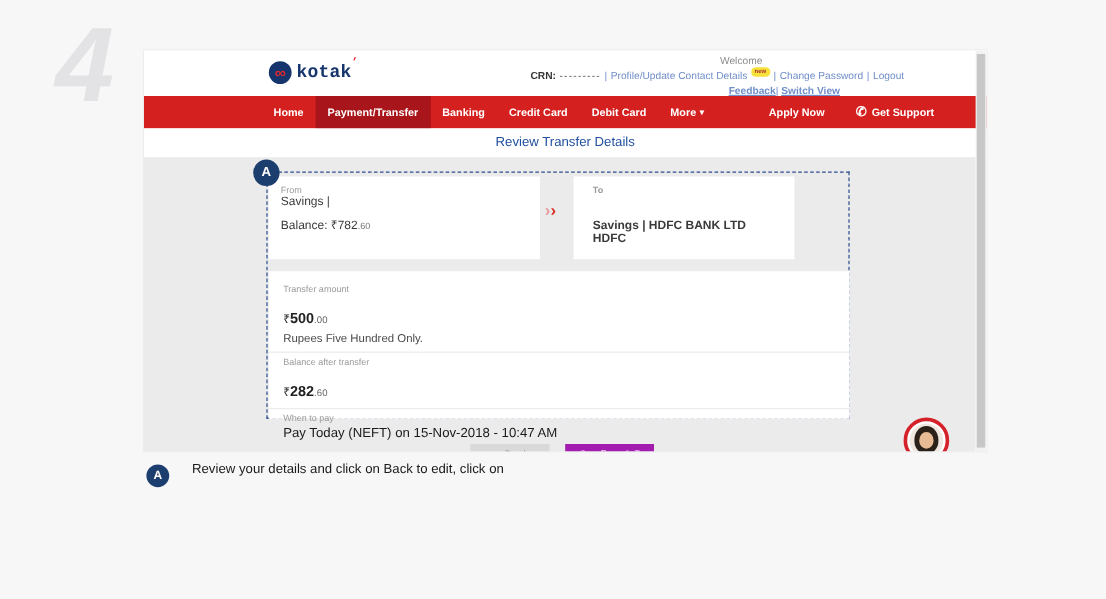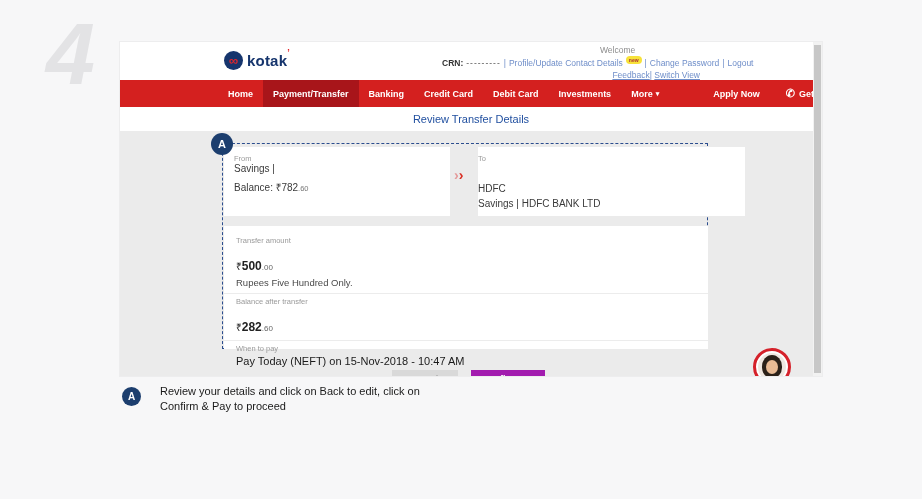--- a/index.html
+++ b/index.html
@@ -21,29 +21,29 @@
     background:#ffffff; overflow:hidden; box-shadow:0 0 0 1px rgba(0,0,0,0.04);
   }
   
   .shot-header { position:absolute; left:0; top:0; width:702px; height:38px; background:#fff; }
   .logo { position:absolute; left:104px; top:9px; display:flex; align-items:center; gap:4px; }
   .logo-circle {
     width:19px; height:19px; border-radius:50%; background:#16356d;
     color:#e3262c; font-size:13px; font-weight:bold;
     display:flex; align-items:center; justify-content:center;
   }
-  .logo-text { font-size:15px; font-weight:bold; color:#16356d; letter-spacing:.2px; }
+  .logo-text { font-size:15px; font-weight:bold; color:#16356d; letter-spacing:.2px;font-family:Liberation Mono, monospace; }
   .logo-mark { color:#e3262c; font-size:9px; vertical-align:top; position:relative; top:-5px; }
   .hdr-right { position:absolute; left:322px; top:3px; width:268px; font-size:8.5px; color:#444; }
   .hdr-row1 { padding-left:158px; color:#8d8d8d; height:11px; }
   .hdr-row2 { display:flex; align-items:center; gap:3px; height:13px; white-space:nowrap; }
   .crn-label { font-weight:bold; color:#333; }
   .crn-value { color:#555; letter-spacing:1px; }
   .hlink { color:#6f8ec9; text-decoration:none; cursor:pointer; }
-  .hlink.u { text-decoration:underline; }
+  .hlink.u { text-decoration:underline;font-weight:bold; }
   .sep { color:#6f8ec9; }
   .new-badge {
     background:#f7e23a; color:#a33; font-size:5px; font-weight:bold;
     border-radius:6px; padding:1px 3px; position:relative; top:-3px;
   }
   .hdr-row3 { text-align:right; padding-right:10px; height:12px; margin-top:1px; }
   
   .nav {
     position:absolute; left:0; top:38px; width:702px; height:27px;
     background:#d4201f; display:flex; align-items:stretch; padding-left:98px;
@@ -70,21 +70,21 @@
     position:absolute; left:102px; top:101px; width:486px; height:206px;
     border:1px dashed #2b4d8e;
   }
   .marker-badge {
     position:absolute; left:91px; top:91px; width:22px; height:22px; border-radius:50%;
     background:#1c3e6e; color:#fff; font-size:11px; font-weight:bold;
     text-align:center; line-height:22px; z-index:5;
   }
   .panel { position:absolute; background:#fff; }
   .panel-from { left:104px; top:105px; width:226px; height:69px; padding:7px 10px; }
-  .panel-to   { left:358px; top:105px; width:267px; height:69px; padding:7px 0; }
+  .panel-to   { left:358px; top:105px; width:184px; height:69px; padding:7px 16px;font-weight:bold; }
   .fld-label { font-size:7.5px; color:#9a9a9a; }
   .fld-text  { font-size:10px; color:#3a3a3a; }
   .panel-from .fld-label { margin-bottom:0; }
   .panel-from .acct { margin-bottom:6px; }
   .panel-to .fld-label { margin-bottom:20px; }
   .panel-to .bank { margin-bottom:4px; }
   .dec-small { font-size:7.5px; color:#777; }
   .arrow-wrap { position:absolute; left:334px; top:126px; font-size:14px; font-weight:bold; line-height:14px; }
   .arrow-light { color:#e49a9a; }
   .arrow-dark { color:#d93025; }
@@ -154,21 +154,20 @@
         </div>
       </div>
     </div>
 
     <div class="nav">
       <div class="nav-item">Home</div>
       <div class="nav-item active">Payment/Transfer</div>
       <div class="nav-item">Banking</div>
       <div class="nav-item">Credit Card</div>
       <div class="nav-item">Debit Card</div>
-      <div class="nav-item">Investments</div>
       <div class="nav-item">
           <span>More</span>
           <span class="nav-caret">▾</span>
         </div>
       <div class="nav-item apply">Apply Now</div>
       <div class="nav-item support">
           <span class="support-icon">✆</span>
           <span>Get Support</span>
         </div>
     </div>
@@ -185,22 +184,22 @@
       <div class="fld-text acct">Savings |</div>
       <div class="fld-text"><span>Balance: ₹782</span><span class="dec-small">.60</span></div>
     </div>
 
     <div class="arrow-wrap">
       <span class="arrow-light">›</span><span class="arrow-dark">›</span>
     </div>
 
     <div class="panel panel-to">
       <div class="fld-label">To</div>
+      <div class="fld-text">Savings | HDFC BANK LTD</div>
       <div class="fld-text bank">HDFC</div>
-      <div class="fld-text">Savings | HDFC BANK LTD</div>
     </div>
 
     <div class="panel panel-details">
       <div class="drow">
         <div class="fld-label">Transfer amount</div>
         <div class="amt-line"><span class="rupee">₹</span><span class="amt-int">500</span><span class="amt-dec">.00</span></div>
         <div class="in-words">Rupees Five Hundred Only.</div>
       </div>
       <div class="drow">
         <div class="fld-label">Balance after transfer</div>
@@ -224,16 +223,15 @@
 
     <div class="scrollbar">
       <div class="scroll-thumb"></div>
     </div>
 
   </div>
 
   <div class="ann-badge">A</div>
   <div class="ann-text">
     <div>Review your details and click on Back to edit, click on</div>
-    <div>Confirm &amp; Pay to proceed</div>
   </div>
 
 </div>
 
 </body></html>

